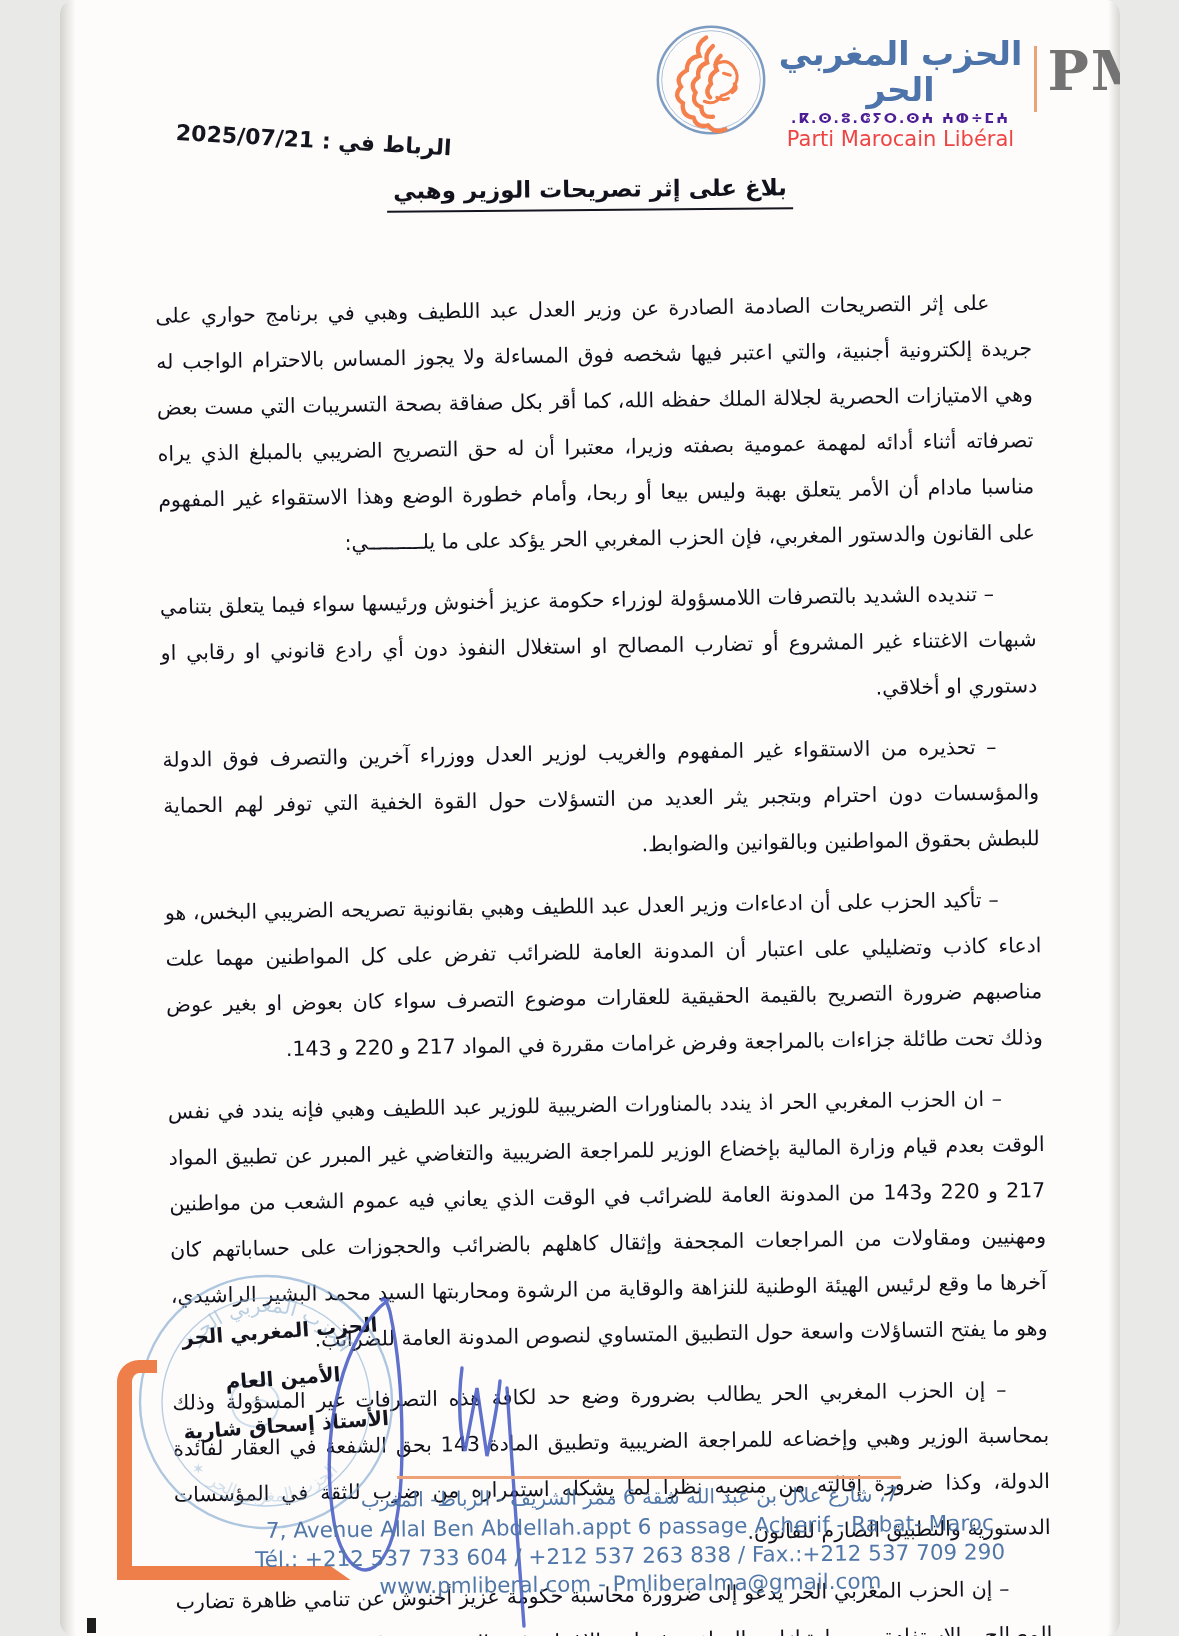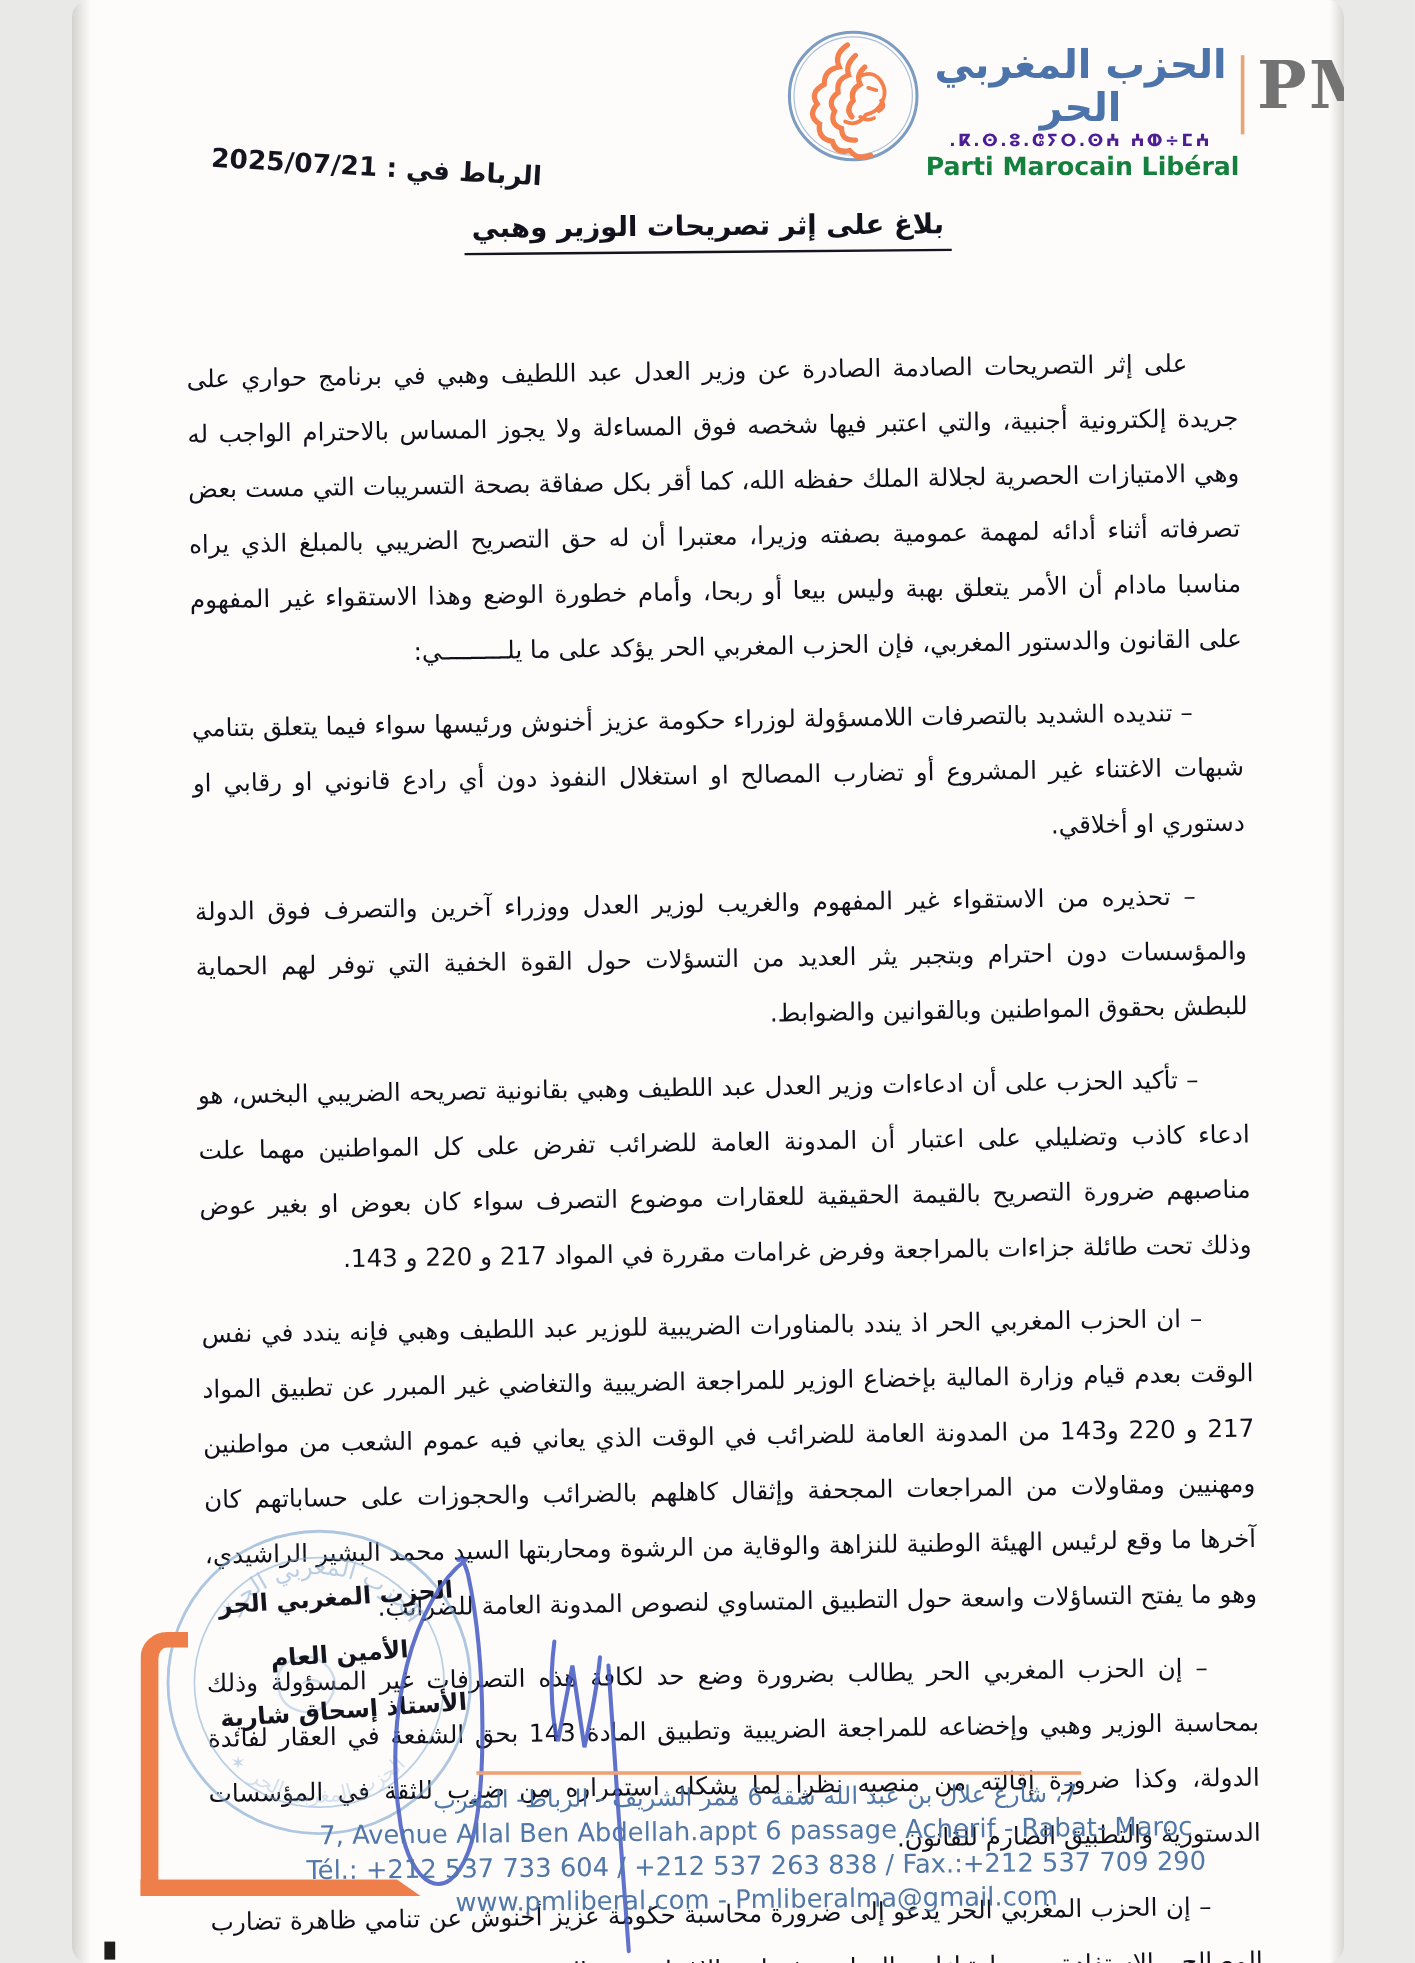--- a/index.html
+++ b/index.html
@@ -12,21 +12,21 @@
   .edge-left  { position:absolute; left:0; top:0; bottom:0; width:16px;
     background:linear-gradient(90deg,#d3d2cf 0%,#ecebe8 55%,rgba(253,252,250,0)); }
   .edge-right { position:absolute; right:0; top:0; bottom:0; width:12px;
     background:linear-gradient(270deg,#d8d7d4 0%,rgba(253,252,250,0)); }
 
   
   .lion { position:absolute; left:593px; top:22px; width:116px; height:116px; }
   .logo-text { position:absolute; left:712px; top:36px; width:258px; text-align:center; }
   .logo-ar  { font-size:33px; font-weight:bold; color:#4d74aa; direction:rtl; line-height:36px; }
   .logo-tif { font-size:14px; font-weight:bold; color:#4c1d95; letter-spacing:2px; margin-top:2px; white-space:nowrap; }
-  .logo-fr  { font-size:21px; font-weight:bold; color:#15803d; margin-top:1px; white-space:nowrap; }
+  .logo-fr  { font-size:21px; font-weight:normal; color:#ef4444; margin-top:1px; white-space:nowrap; }
   .logo-divider { position:absolute; left:974px; top:46px; width:3px; height:66px; background:#e8a377; }
   .logo-abbr { position:absolute; left:988px; top:38px; font-family:"DejaVu Serif", serif;
     font-size:55px; font-weight:bold; color:#737373; letter-spacing:2px; }
 
   .date-line { position:absolute; left:116px; top:120px; direction:rtl;
     font-size:22px; font-weight:bold; transform:rotate(3.2deg); transform-origin:left center;
     color:#15151f; white-space:nowrap; }
 
   .doc-title { position:absolute; left:0; right:0; top:176px; text-align:center;
     transform:rotate(-0.5deg); }

